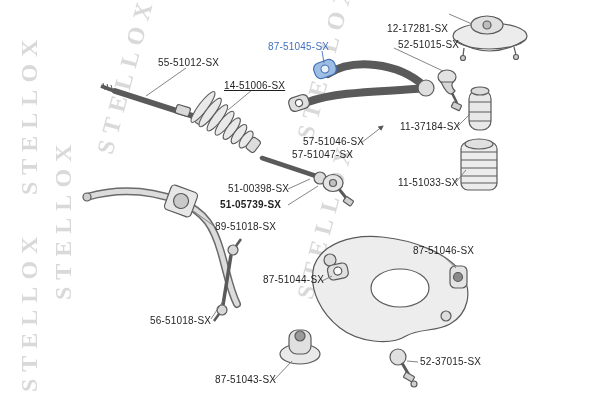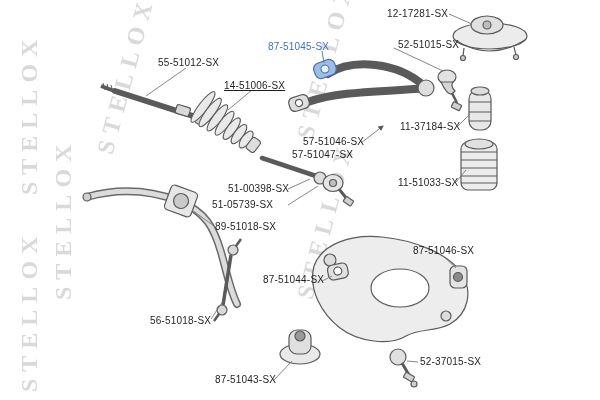--- a/index.html
+++ b/index.html
@@ -176,28 +176,28 @@
       <line x1="322" y1="281" x2="332" y2="276"></line>
       <line x1="211" y1="319" x2="223" y2="301"></line>
       <line x1="418" y1="362" x2="407" y2="361"></line>
       <line x1="274" y1="380" x2="292" y2="361"></line>
     </g>
   </svg>
 
   <div class="part-label" style="left:158px;top:57px;">55-51012-SX</div>
   <div class="part-label" style="left:224px;top:80px;text-decoration:underline;">14-51006-SX</div>
   <div class="part-label highlight" style="left:268px;top:41px;">87-51045-SX</div>
-  <div class="part-label" style="left:387px;top:8px;">12-17281-SX</div>
+  <div class="part-label" style="left:387px;top:23px;">12-17281-SX</div>
   <div class="part-label" style="left:366px;top:39px;margin-left:32px;">52-51015-SX</div>
   <div class="part-label" style="left:303px;top:136px;">57-51046-SX</div>
   <div class="part-label" style="left:292px;top:149px;">57-51047-SX</div>
   <div class="part-label" style="left:400px;top:121px;">11-37184-SX</div>
   <div class="part-label" style="left:398px;top:177px;">11-51033-SX</div>
   <div class="part-label" style="left:228px;top:183px;text-align:center;">51-00398-SX</div>
-  <div class="part-label" style="left:212px;top:199px;">51-05739-SX</div>
+  <div class="part-label" style="left:220px;top:199px;font-weight:bold;">51-05739-SX</div>
   <div class="part-label" style="left:215px;top:221px;">89-51018-SX</div>
   <div class="part-label" style="left:413px;top:245px;">87-51046-SX</div>
   <div class="part-label" style="left:263px;top:274px;">87-51044-SX</div>
   <div class="part-label" style="left:150px;top:315px;">56-51018-SX</div>
   <div class="part-label" style="left:420px;top:356px;">52-37015-SX</div>
   <div class="part-label" style="left:215px;top:374px;">87-51043-SX</div>
 
 </div>
 
 </body></html>

